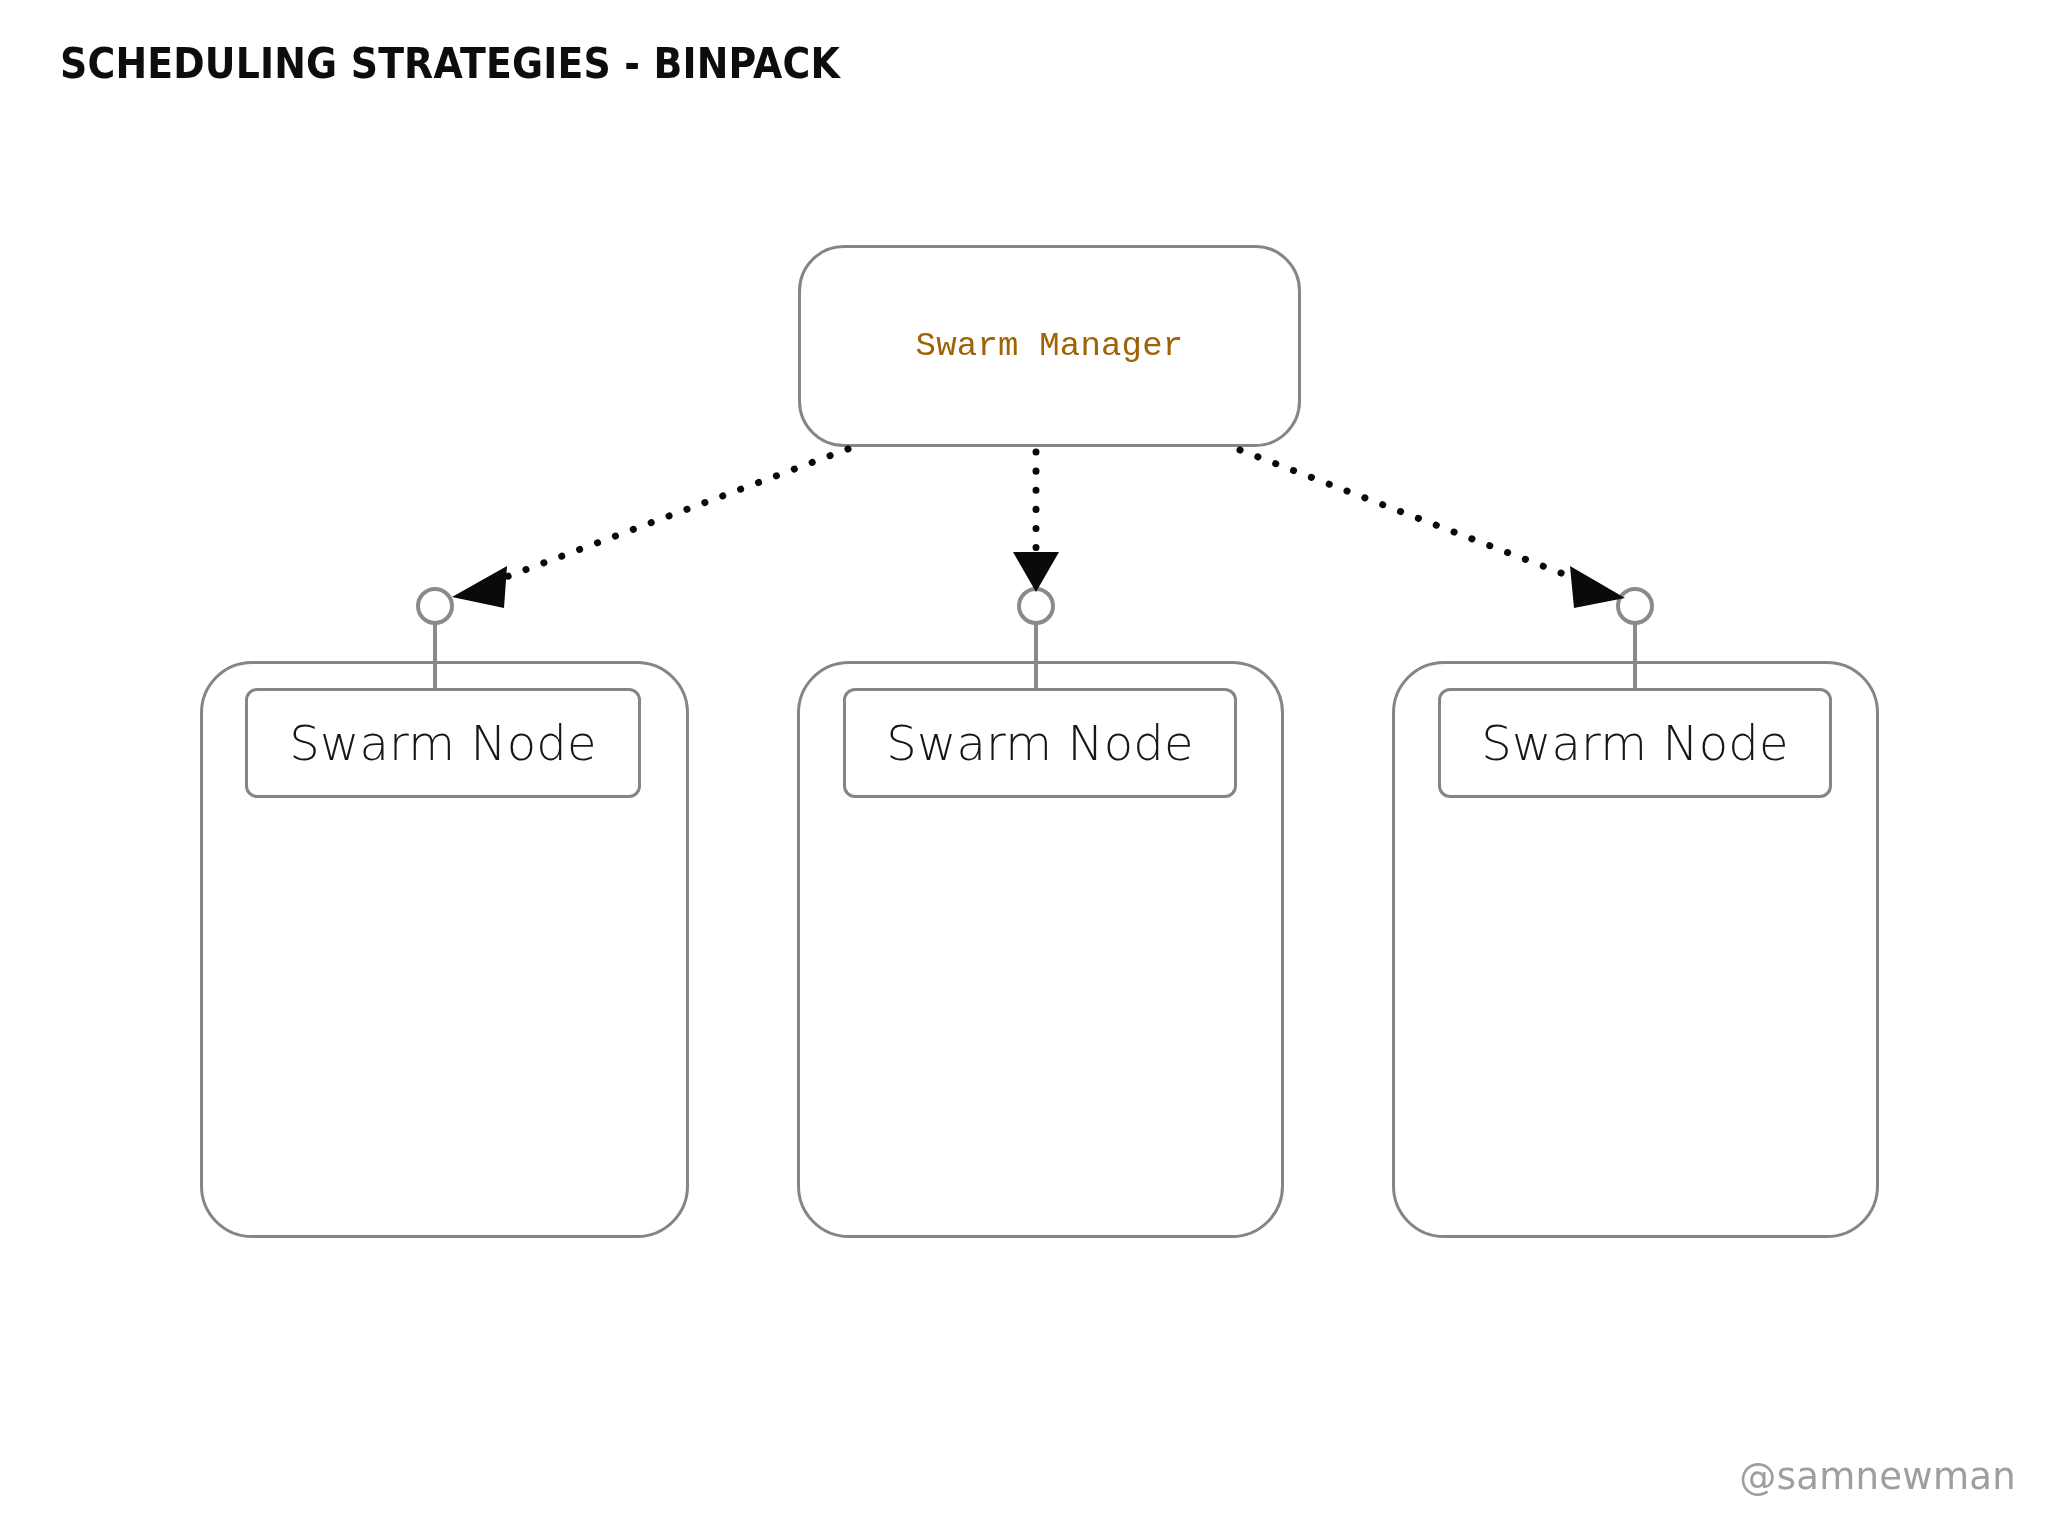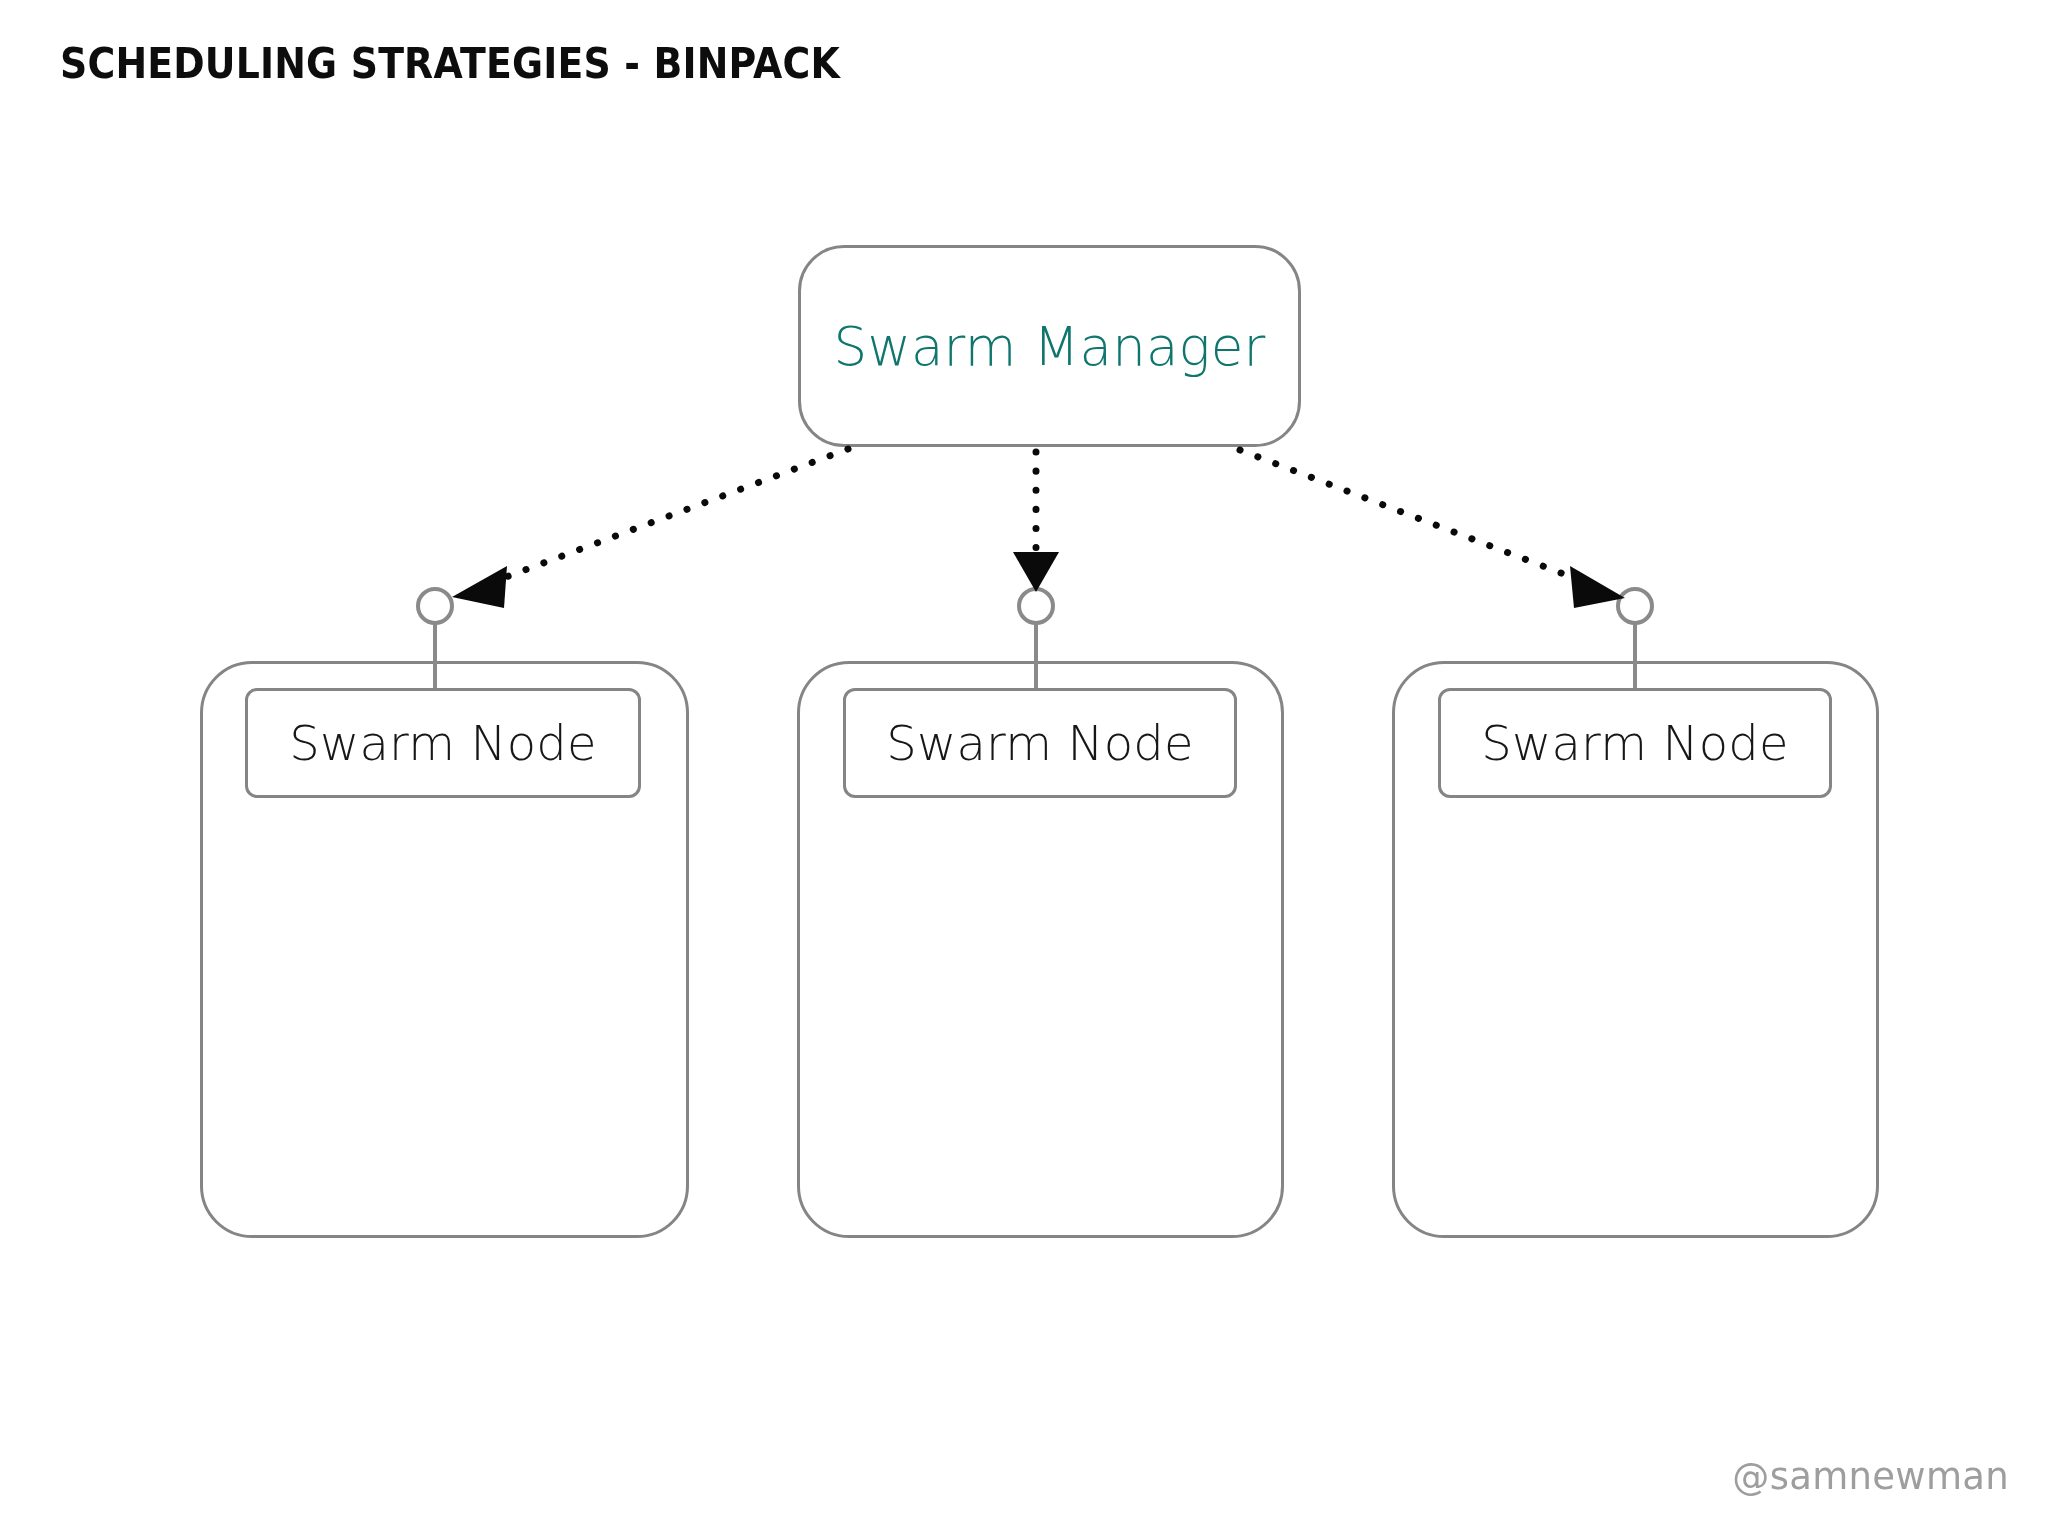--- a/index.html
+++ b/index.html
@@ -46,25 +46,26 @@
     left: 786px;
     top: 245px;
     width: 503px;
     height: 202px;
     border-radius: 46px;
     display: flex;
     align-items: center;
     justify-content: center;
   }
   .manager-label {
-    font-size: 53px;
+    font-size: 34px;
     font-weight: 300;
-    color: #0f766e;
+    color: #a16207;
     letter-spacing: 0.2px;
     white-space: nowrap;
+    font-family: Liberation Mono, monospace;
   }
 
   .node-outer {
     border-radius: 52px;
     border-width: 3px;
   }
   .node-inner {
     border-radius: 12px;
     border-width: 3px;
     display: flex;
@@ -115,21 +116,21 @@
     stroke-linecap: round;
     stroke-dasharray: 0.1 19;
   }
   .arrow-head {
     fill: #0a0a0a;
   }
 
   
   #watermark {
     position: absolute;
-    right: 51px;
+    right: 44px;
     bottom: 38px;
     font-size: 37px;
     font-weight: 400;
     color: #9e9e9e;
     letter-spacing: 0.3px;
     white-space: nowrap;
   }
 </style>
 </head>
 <body>

